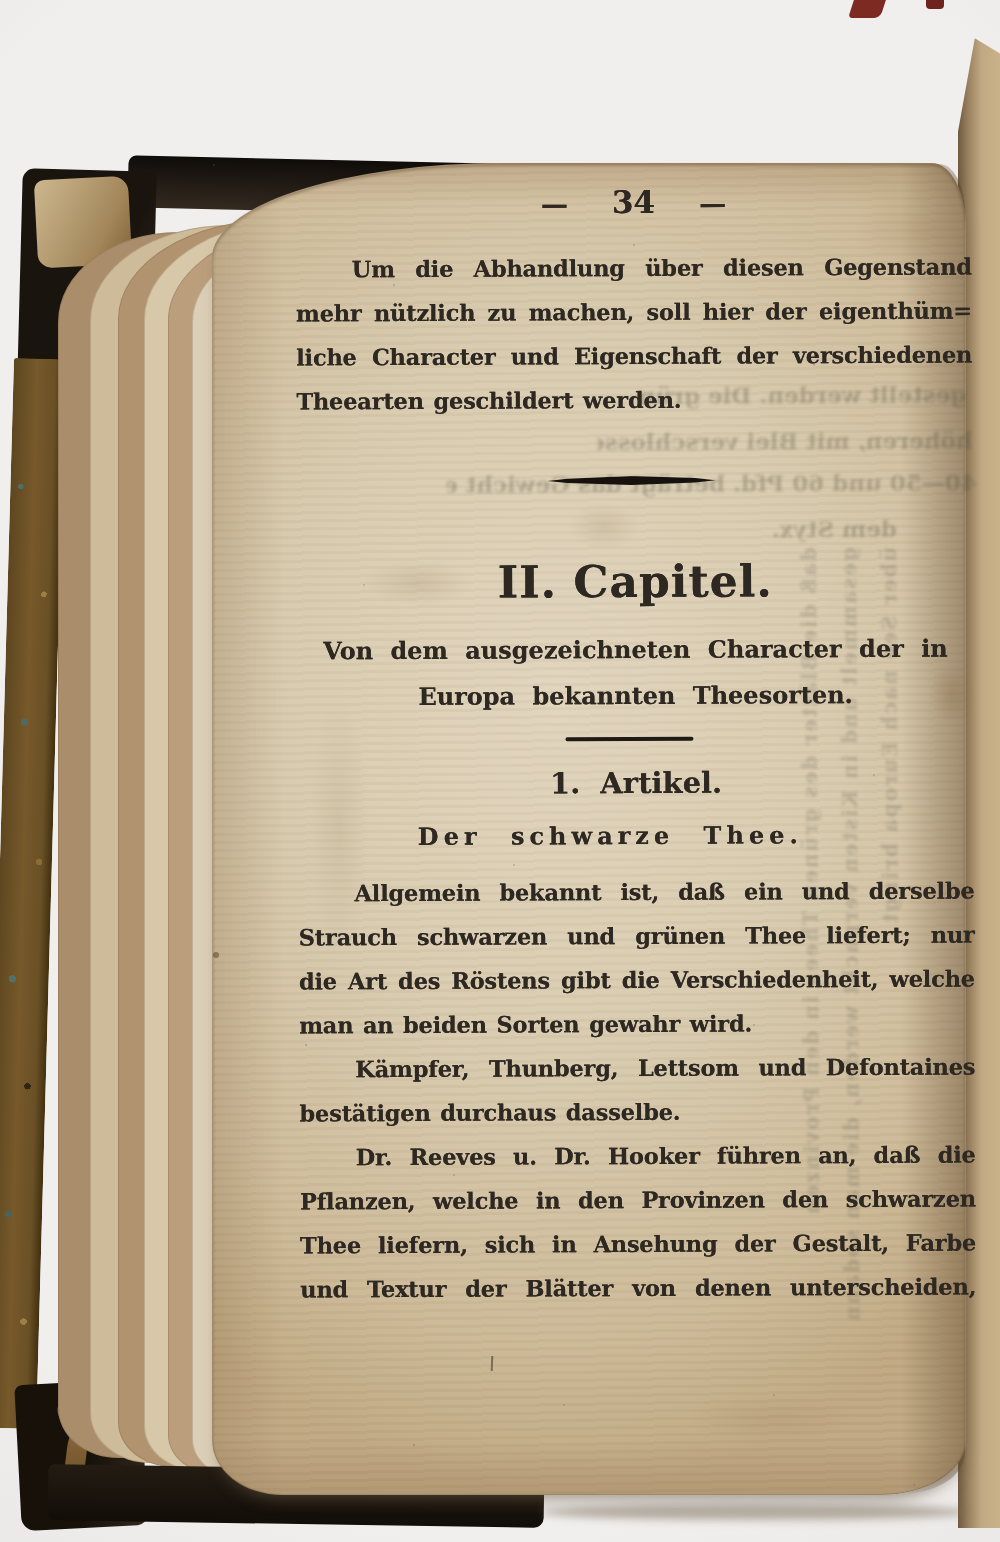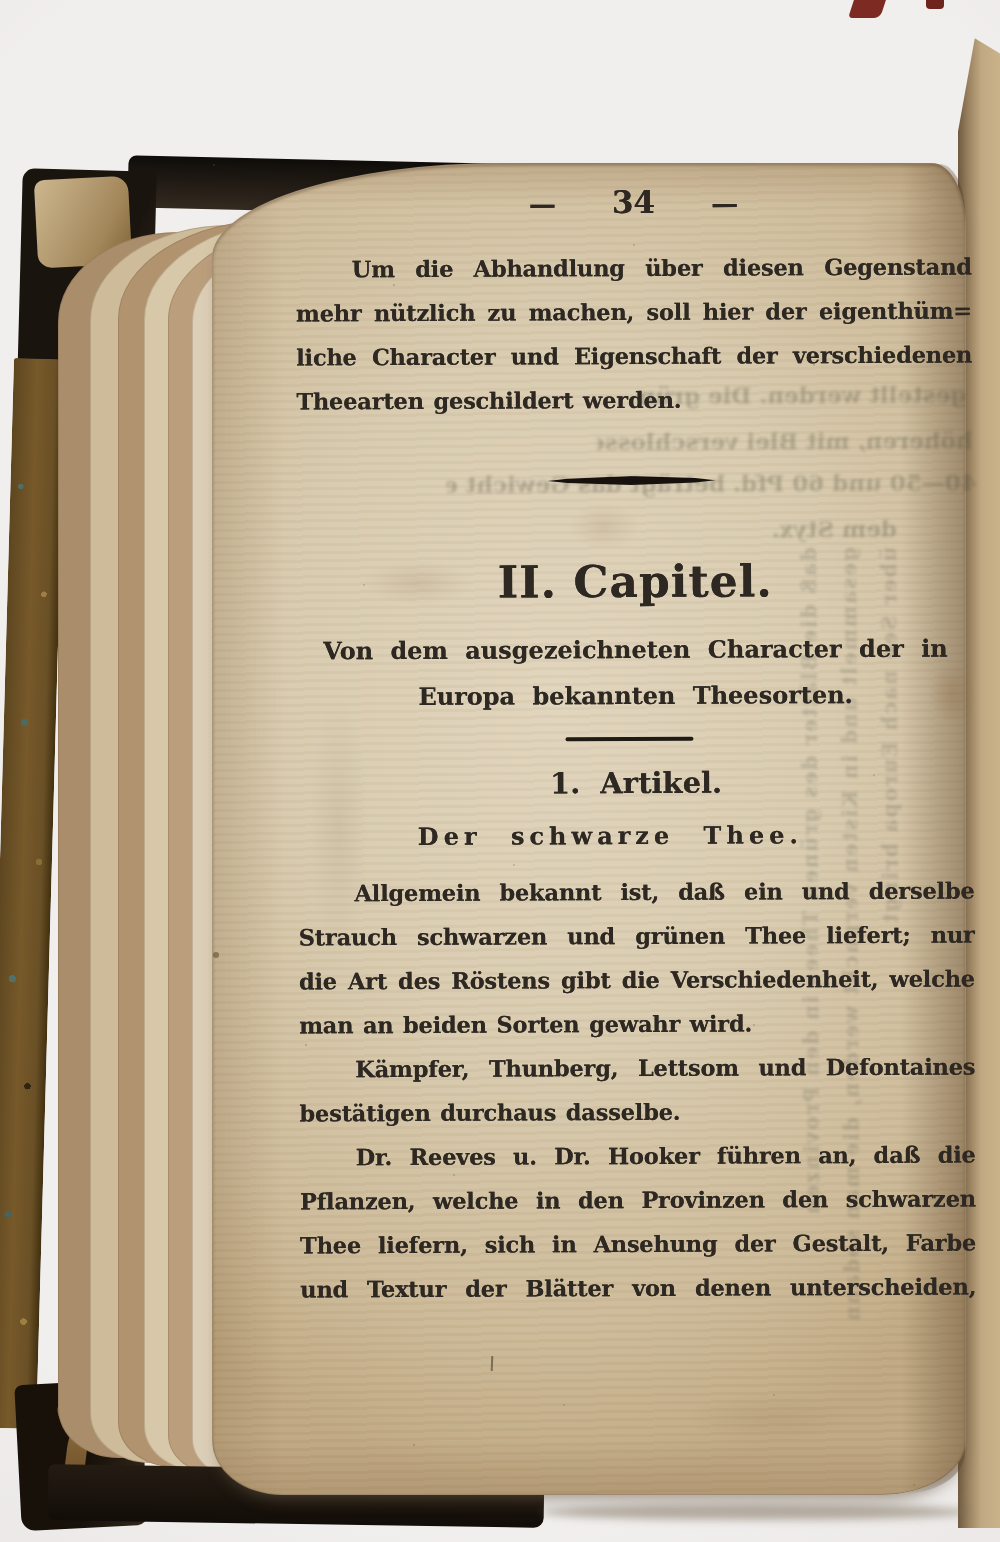--- a/index.html
+++ b/index.html
@@ -94,21 +94,21 @@
 
   
   .text-layer{left:298px;top:0;width:676px;height:1542px;transform:rotate(-0.25deg);
     color:#2e2822;font-weight:bold;}
   .ln{position:absolute;left:0;width:100%;font-size:22.5px;line-height:40px;
     letter-spacing:-0.2px;word-spacing:2px;text-shadow:0 0 .5px rgba(46,40,35,.8);box-sizing:border-box;}
   .j{text-align:justify;text-align-last:justify;}
   .ind{padding-left:56px;}
   .last{text-align:left;}
   .hdr{position:absolute;top:184px;width:100%;text-align:center;font-size:27px;text-shadow:0 0 .5px rgba(46,40,35,.8);}
-  .hdr .num{margin:0 56px;font-size:31px;text-align:center;}
+  .hdr .num{margin:0 44px;font-size:31px;text-align:center;}
   .divider{position:absolute;top:476px;left:50%;transform:translateX(-52%);width:168px;height:9px;background:#17120e;
     clip-path:polygon(0 50%,12% 26%,50% 0,88% 26%,100% 50%,88% 74%,50% 100%,12% 74%);}
   .h1{position:absolute;top:552px;width:100%;text-align:center;font-size:44px;line-height:60px;letter-spacing:1px;
     text-shadow:0 0 .6px rgba(40,34,28,.9);}
   .sub{position:absolute;width:100%;text-align:center;font-size:24px;line-height:40px;word-spacing:9px;
     text-shadow:0 0 .5px rgba(46,40,35,.8);}
   .sub1{top:630px;} .sub2{top:676px;}
   .rule2{position:absolute;top:737px;left:50%;transform:translateX(-55%);width:128px;height:4px;background:#201a14;border-radius:2px;}
   .h2{position:absolute;top:762px;width:100%;text-align:center;font-size:29px;line-height:42px;word-spacing:10px;
     text-shadow:0 0 .5px rgba(46,40,35,.8);}

